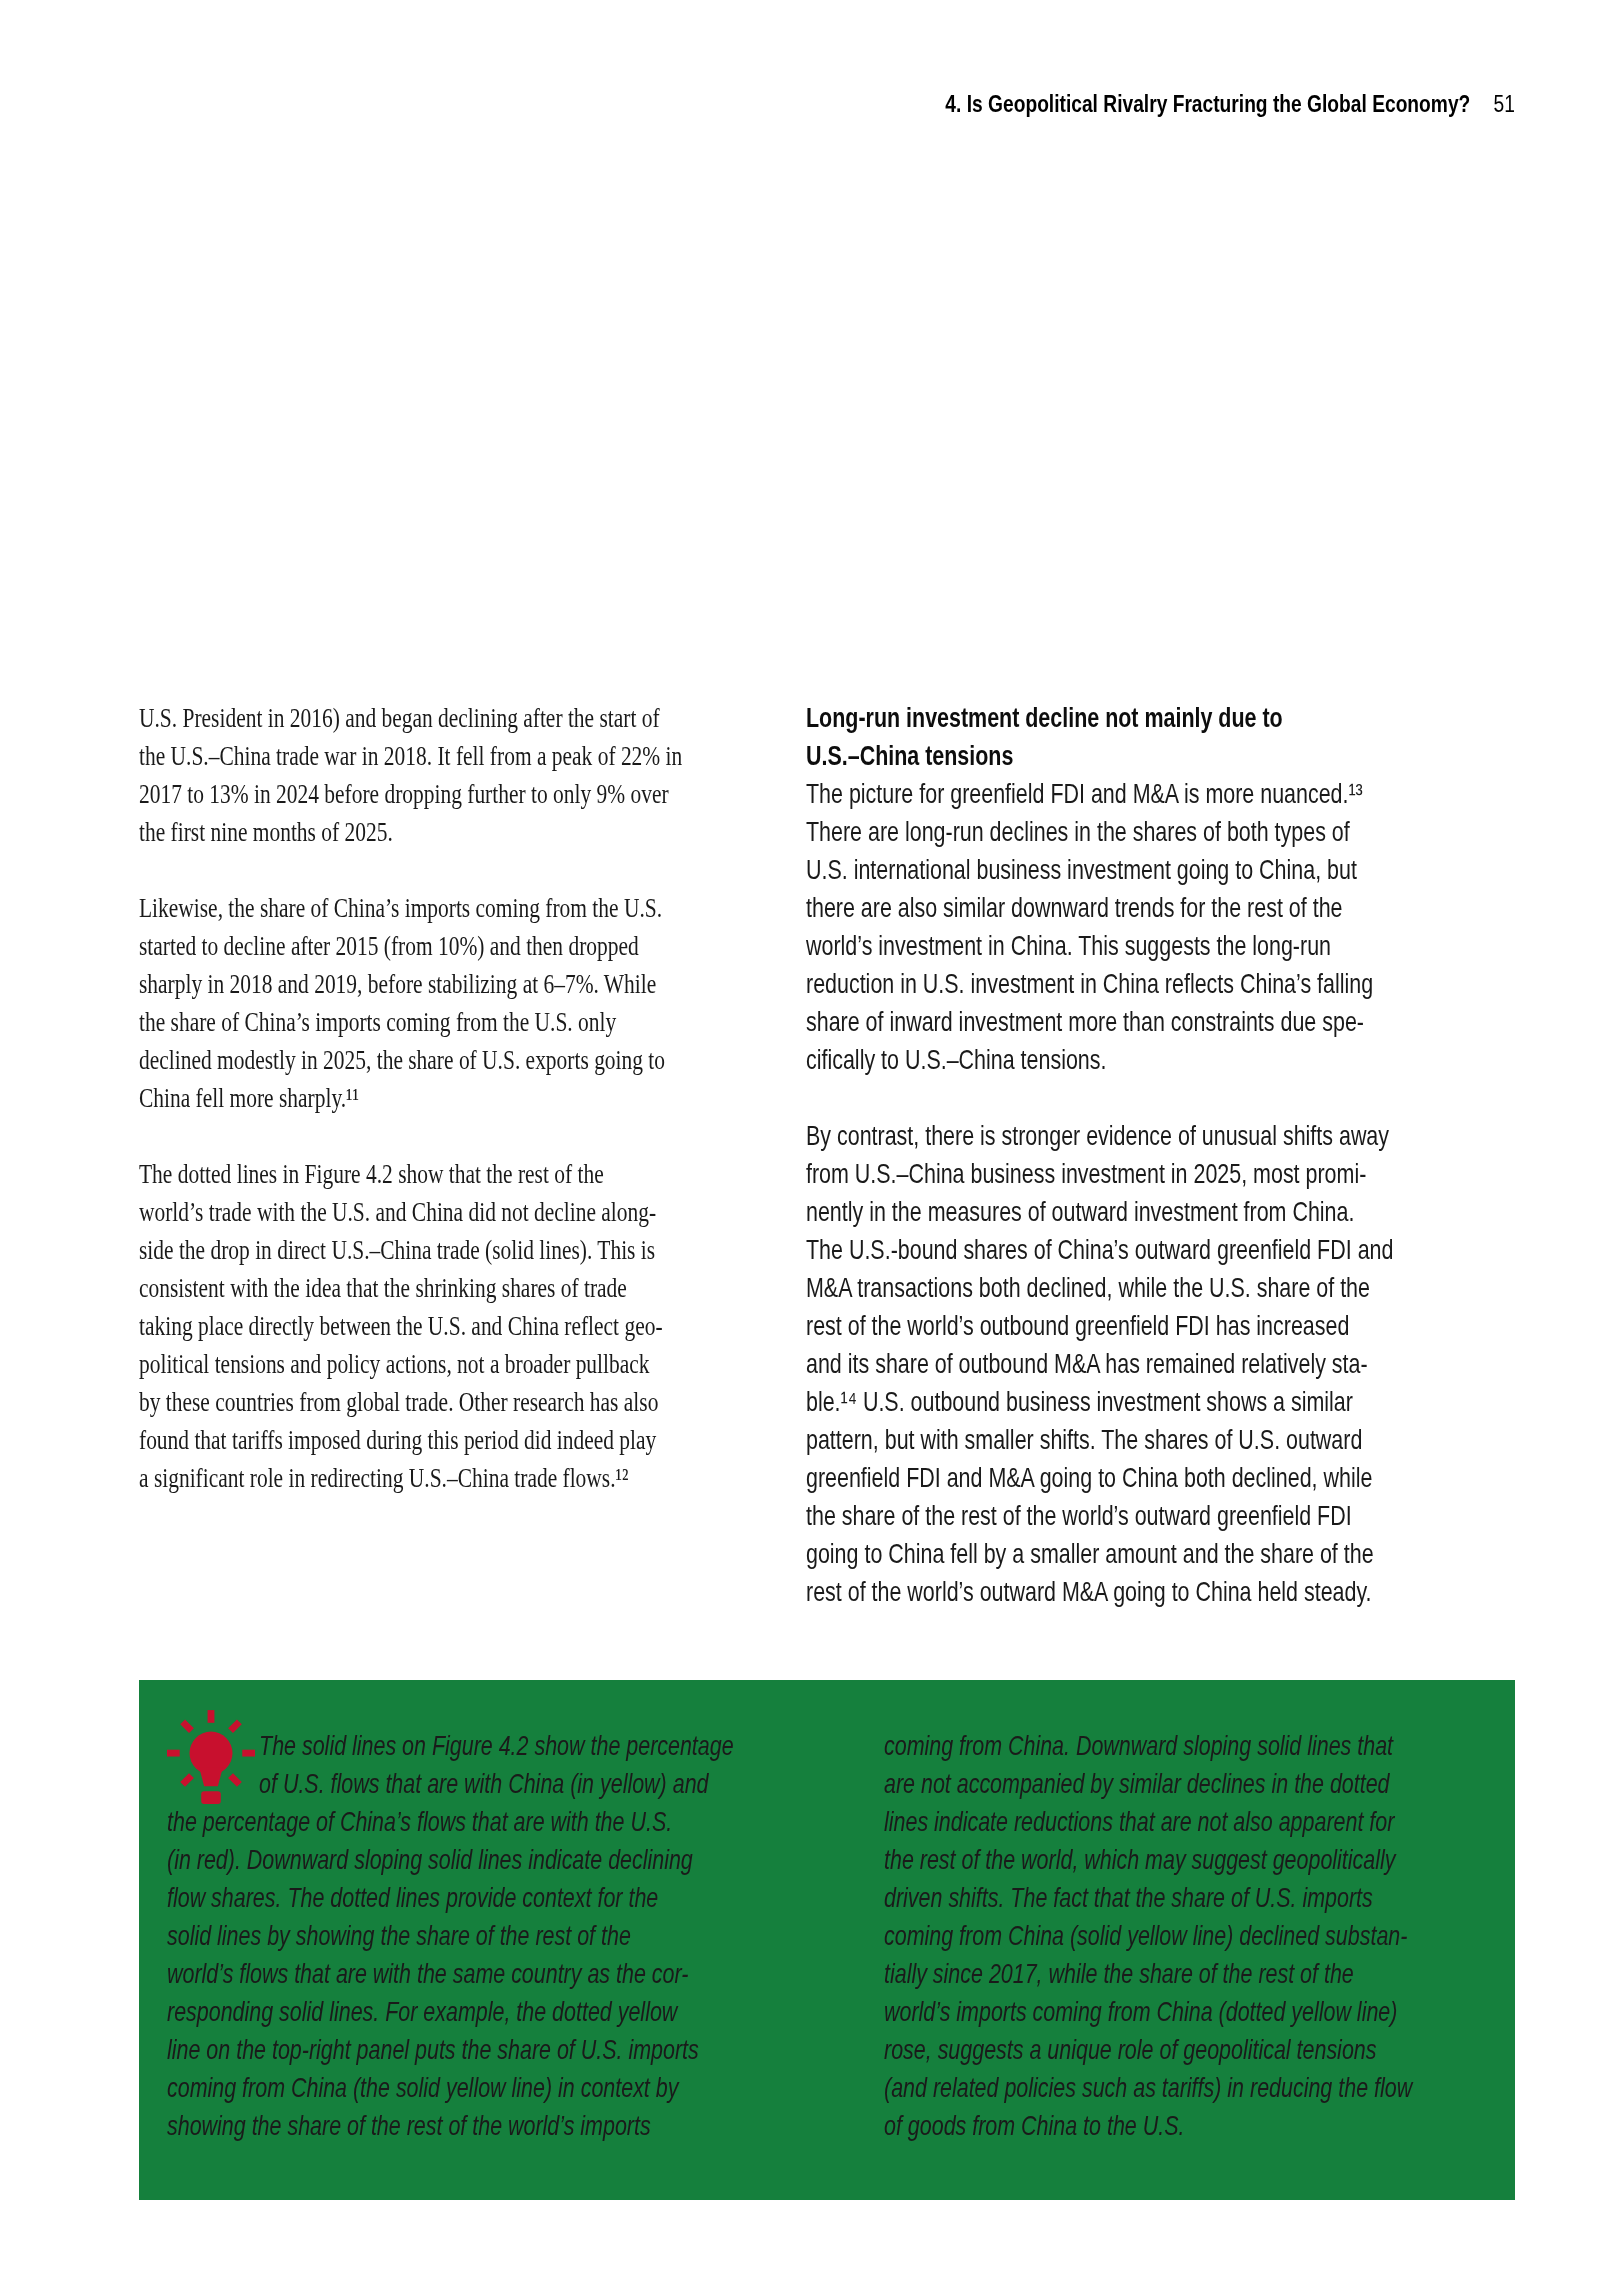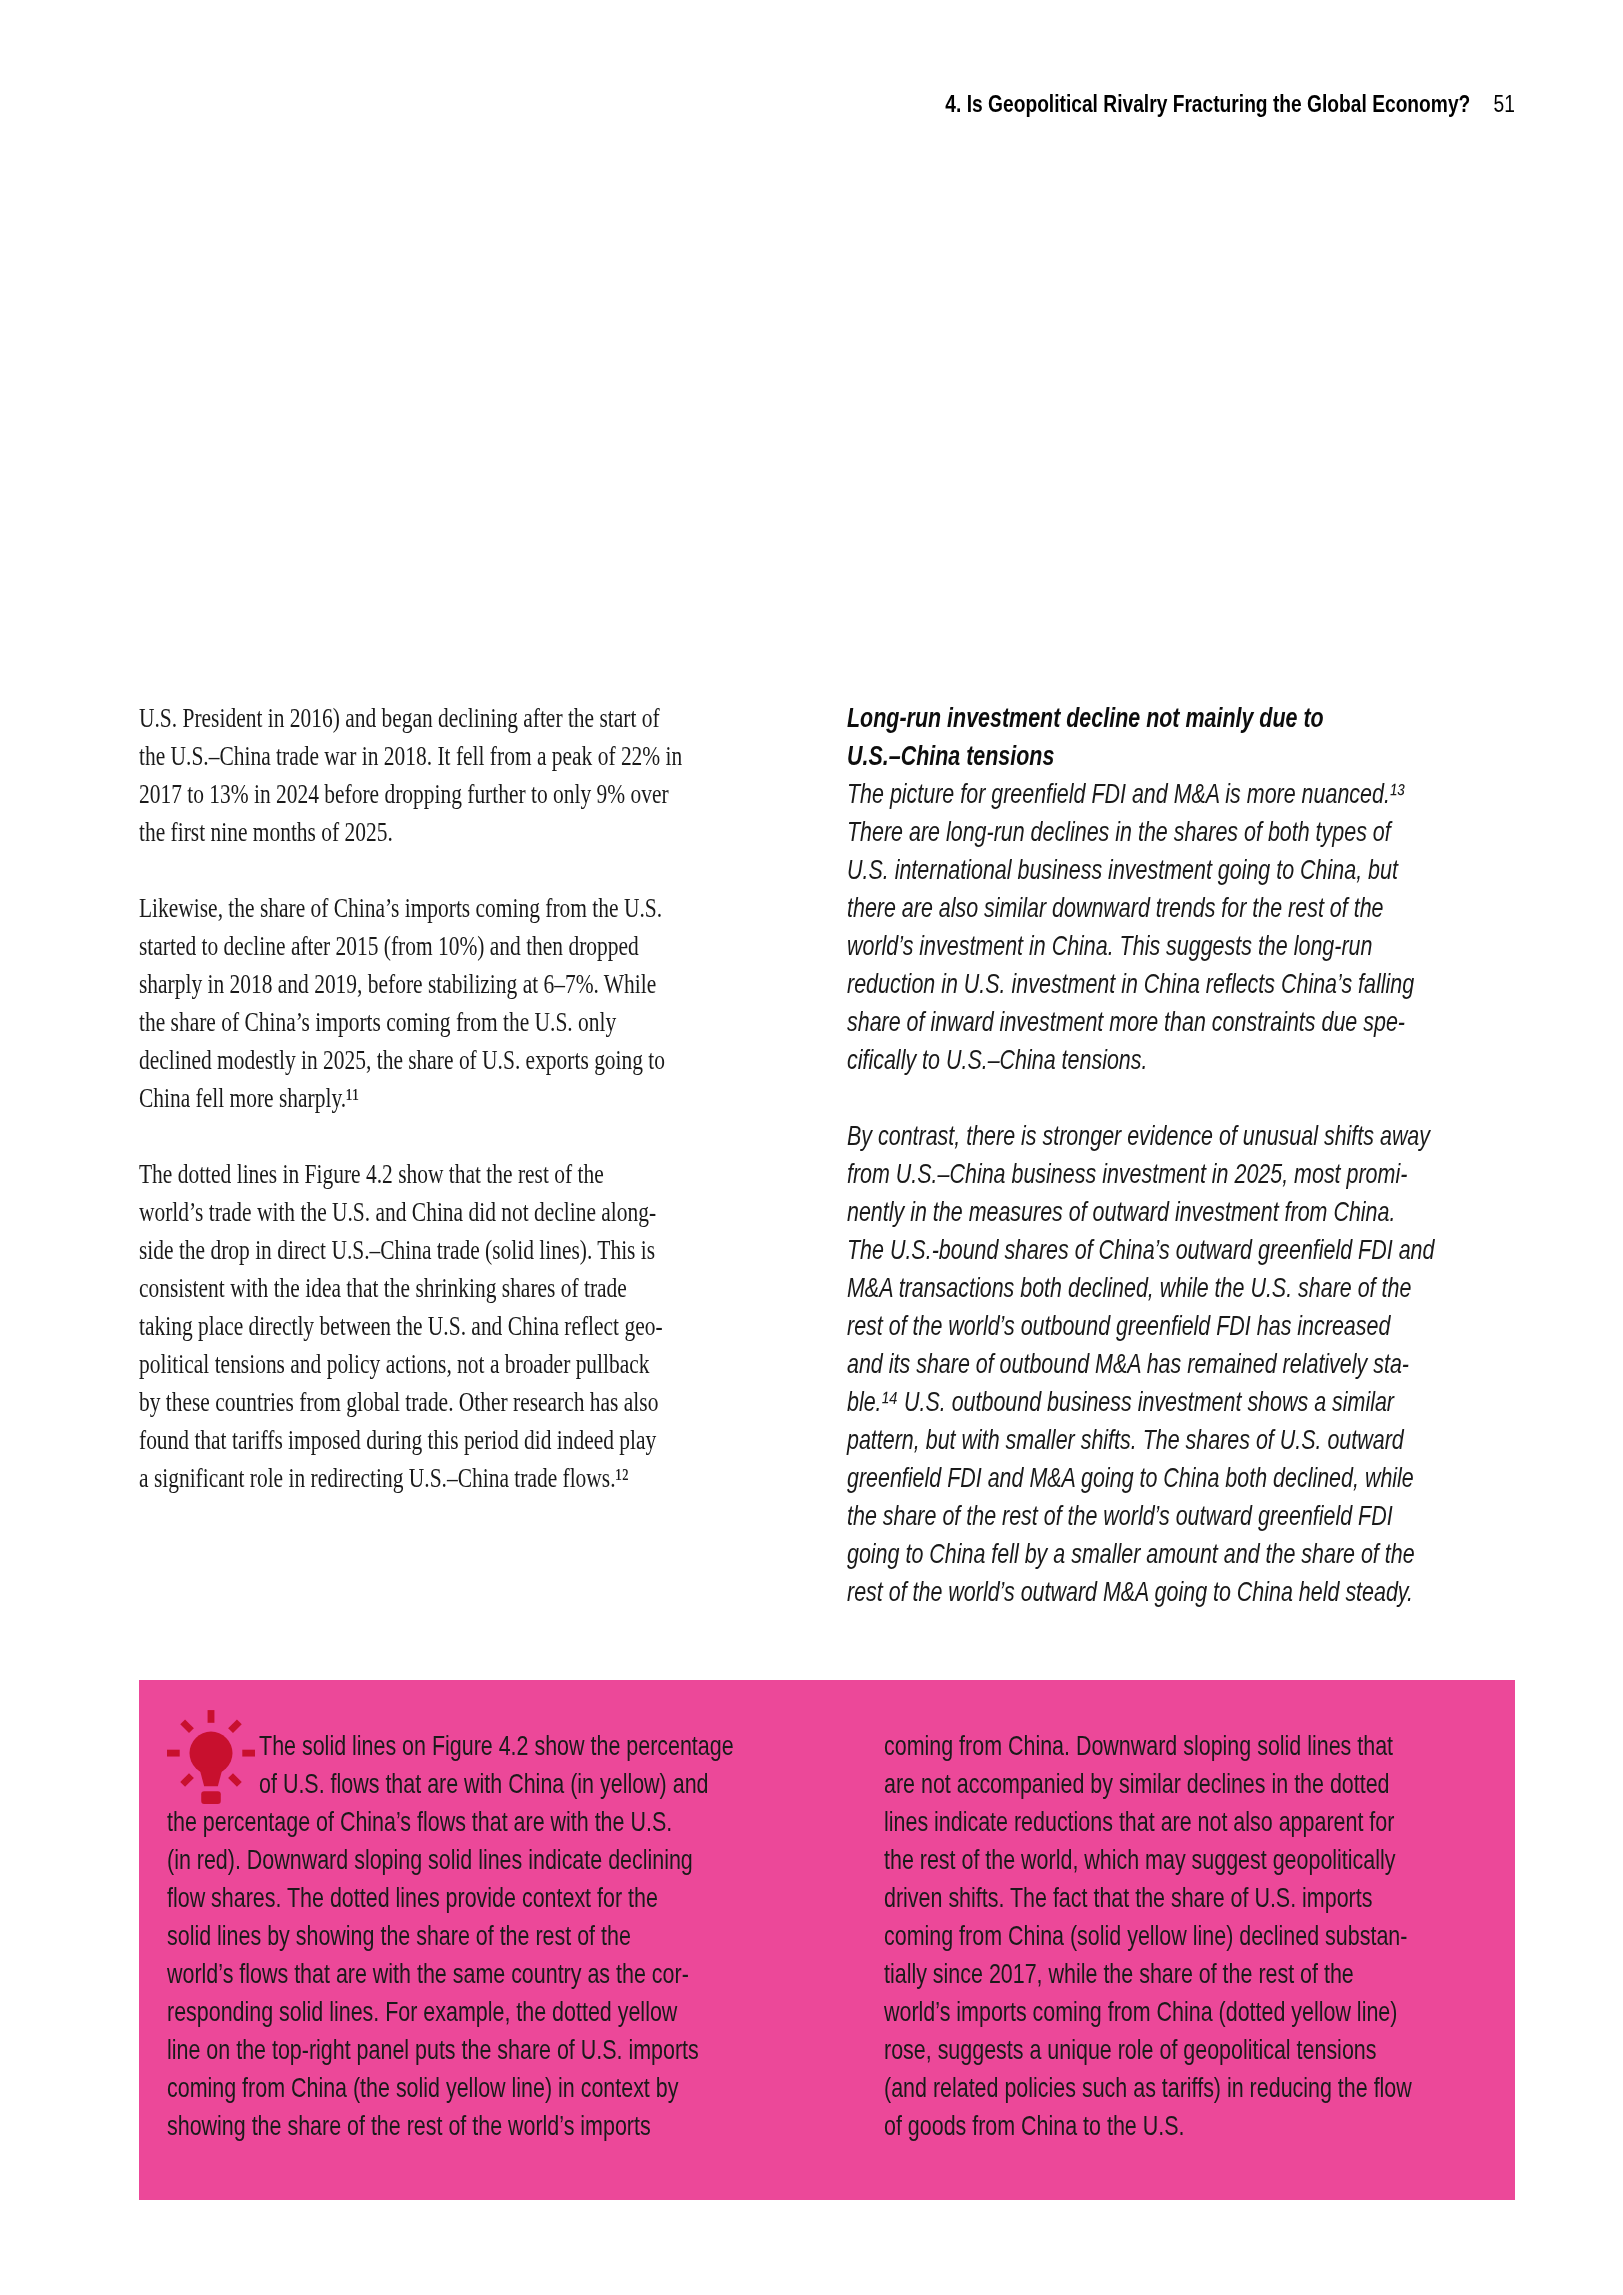--- a/index.html
+++ b/index.html
@@ -18,21 +18,21 @@
   #page-header{
     position:absolute;top:85px;right:108px;font-size:24px;line-height:38px;
     white-space:nowrap;transform:scaleX(0.80);transform-origin:100% 0;color:#000;
   }
   #page-header .h-title{font-weight:700;}
   #page-header .h-num{font-weight:400;margin-left:29px;}
 
   
   .maincol{position:absolute;top:699px;}
   #col-left{left:139px;width:658px;font-family:Liberation Serif, serif;}
-  #col-right{left:847px;width:659px;font-style:italic;}
+  #col-right{left:806px;width:659px;}
 
   
   #callout{position:absolute;left:139px;top:1680px;width:1376px;height:520px;}
   .boxcol{position:absolute;top:47px;}
   #box-col-left{left:27.5px;width:657px;}
   #box-col-right{left:745px;width:645px;}
   .bulb-spacer{float:left;width:118px;height:76px;}
   #bulb-svg{position:absolute;left:27.5px;top:29.4px;width:88px;height:98px;}
 </style>
 </head>
@@ -99,21 +99,21 @@
         <div class="line">ble.¹⁴ U.S. outbound business investment shows a similar</div>
         <div class="line">pattern, but with smaller shifts. The shares of U.S. outward</div>
         <div class="line">greenfield FDI and M&amp;A going to China both declined, while</div>
         <div class="line">the share of the rest of the world’s outward greenfield FDI</div>
         <div class="line">going to China fell by a smaller amount and the share of the</div>
         <div class="line">rest of the world’s outward M&amp;A going to China held steady.</div>
       </div>
     </div>
 </div>
 
-<aside id="callout" style="background: #ec4899;">
+<aside id="callout" style="background: #15803d; font-style: italic;">
   <svg id="bulb-svg" viewBox="0 0 90 100" aria-hidden="true" style="color: rgb(200, 16, 46);">
     <g fill="currentColor" stroke="none">
       <circle cx="45" cy="45" r="22"></circle>
       <path d="M33 60 L57 60 L52 79 L38 79 Z"></path>
       <rect x="35" y="84" width="20" height="13" rx="3"></rect>
     </g>
     <g stroke="currentColor" stroke-width="7" stroke-linecap="butt">
       <line x1="45" y1="1" x2="45" y2="14"></line>
       <line x1="16" y1="13" x2="25" y2="22"></line>
       <line x1="74" y1="13" x2="65" y2="22"></line>

